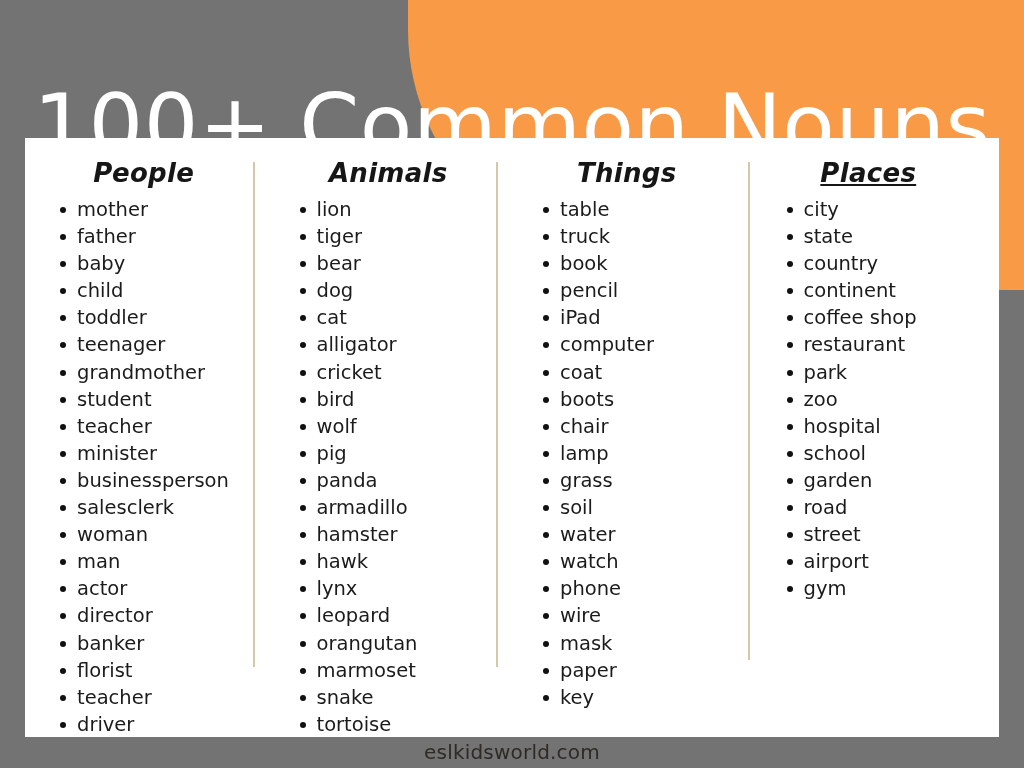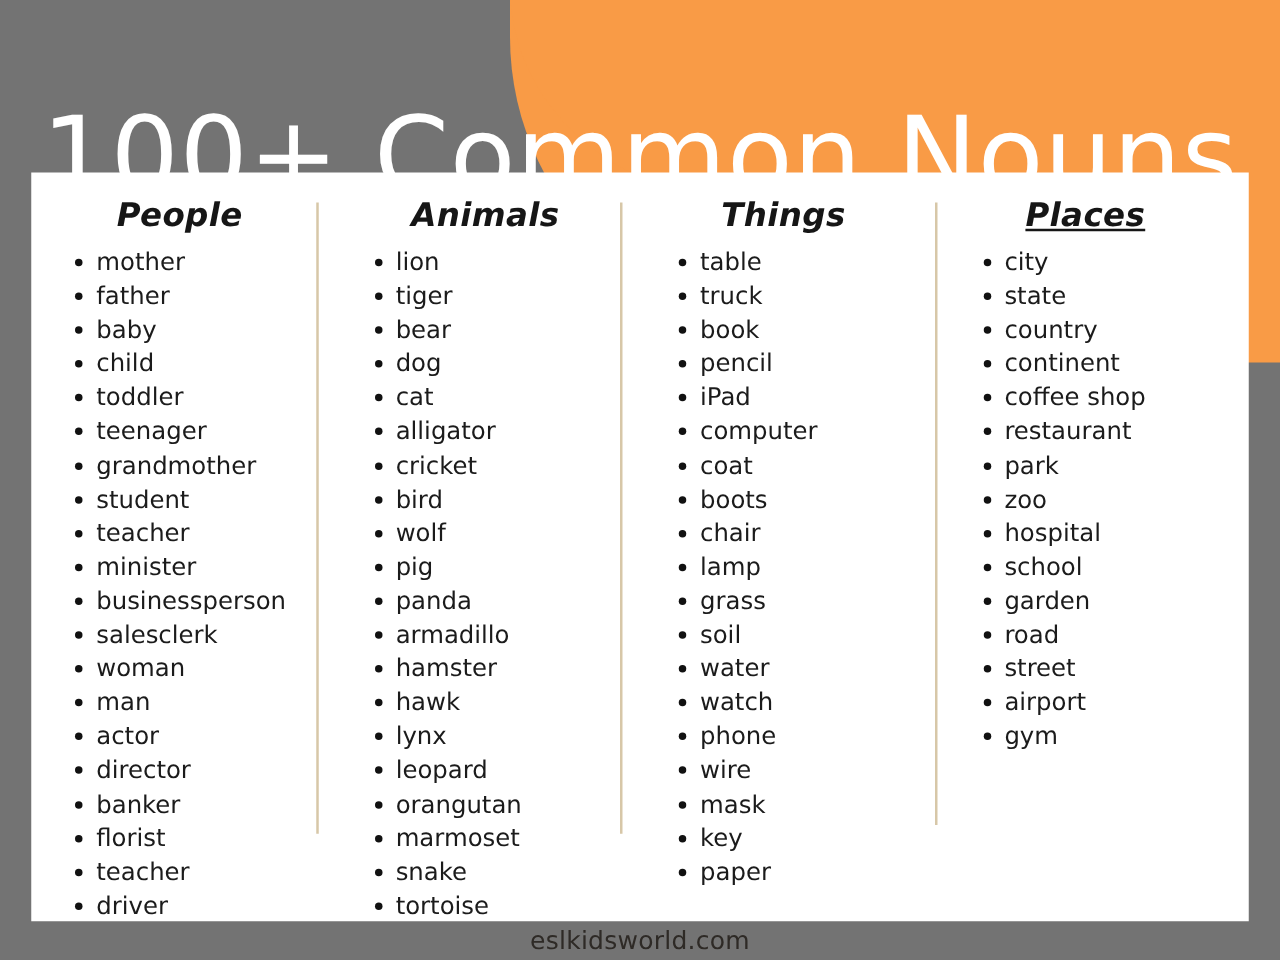--- a/index.html
+++ b/index.html
@@ -232,22 +232,22 @@
           <li>boots</li>
           <li>chair</li>
           <li>lamp</li>
           <li>grass</li>
           <li>soil</li>
           <li>water</li>
           <li>watch</li>
           <li>phone</li>
           <li>wire</li>
           <li>mask</li>
+          <li>paper</li>
           <li>key</li>
-          <li>paper</li>
         </ul>
       </div>
 
       <div class="col col-4">
         <div class="col-head">Places</div>
         <ul class="word-list">
           <li>city</li>
           <li>state</li>
           <li>country</li>
           <li>continent</li>

